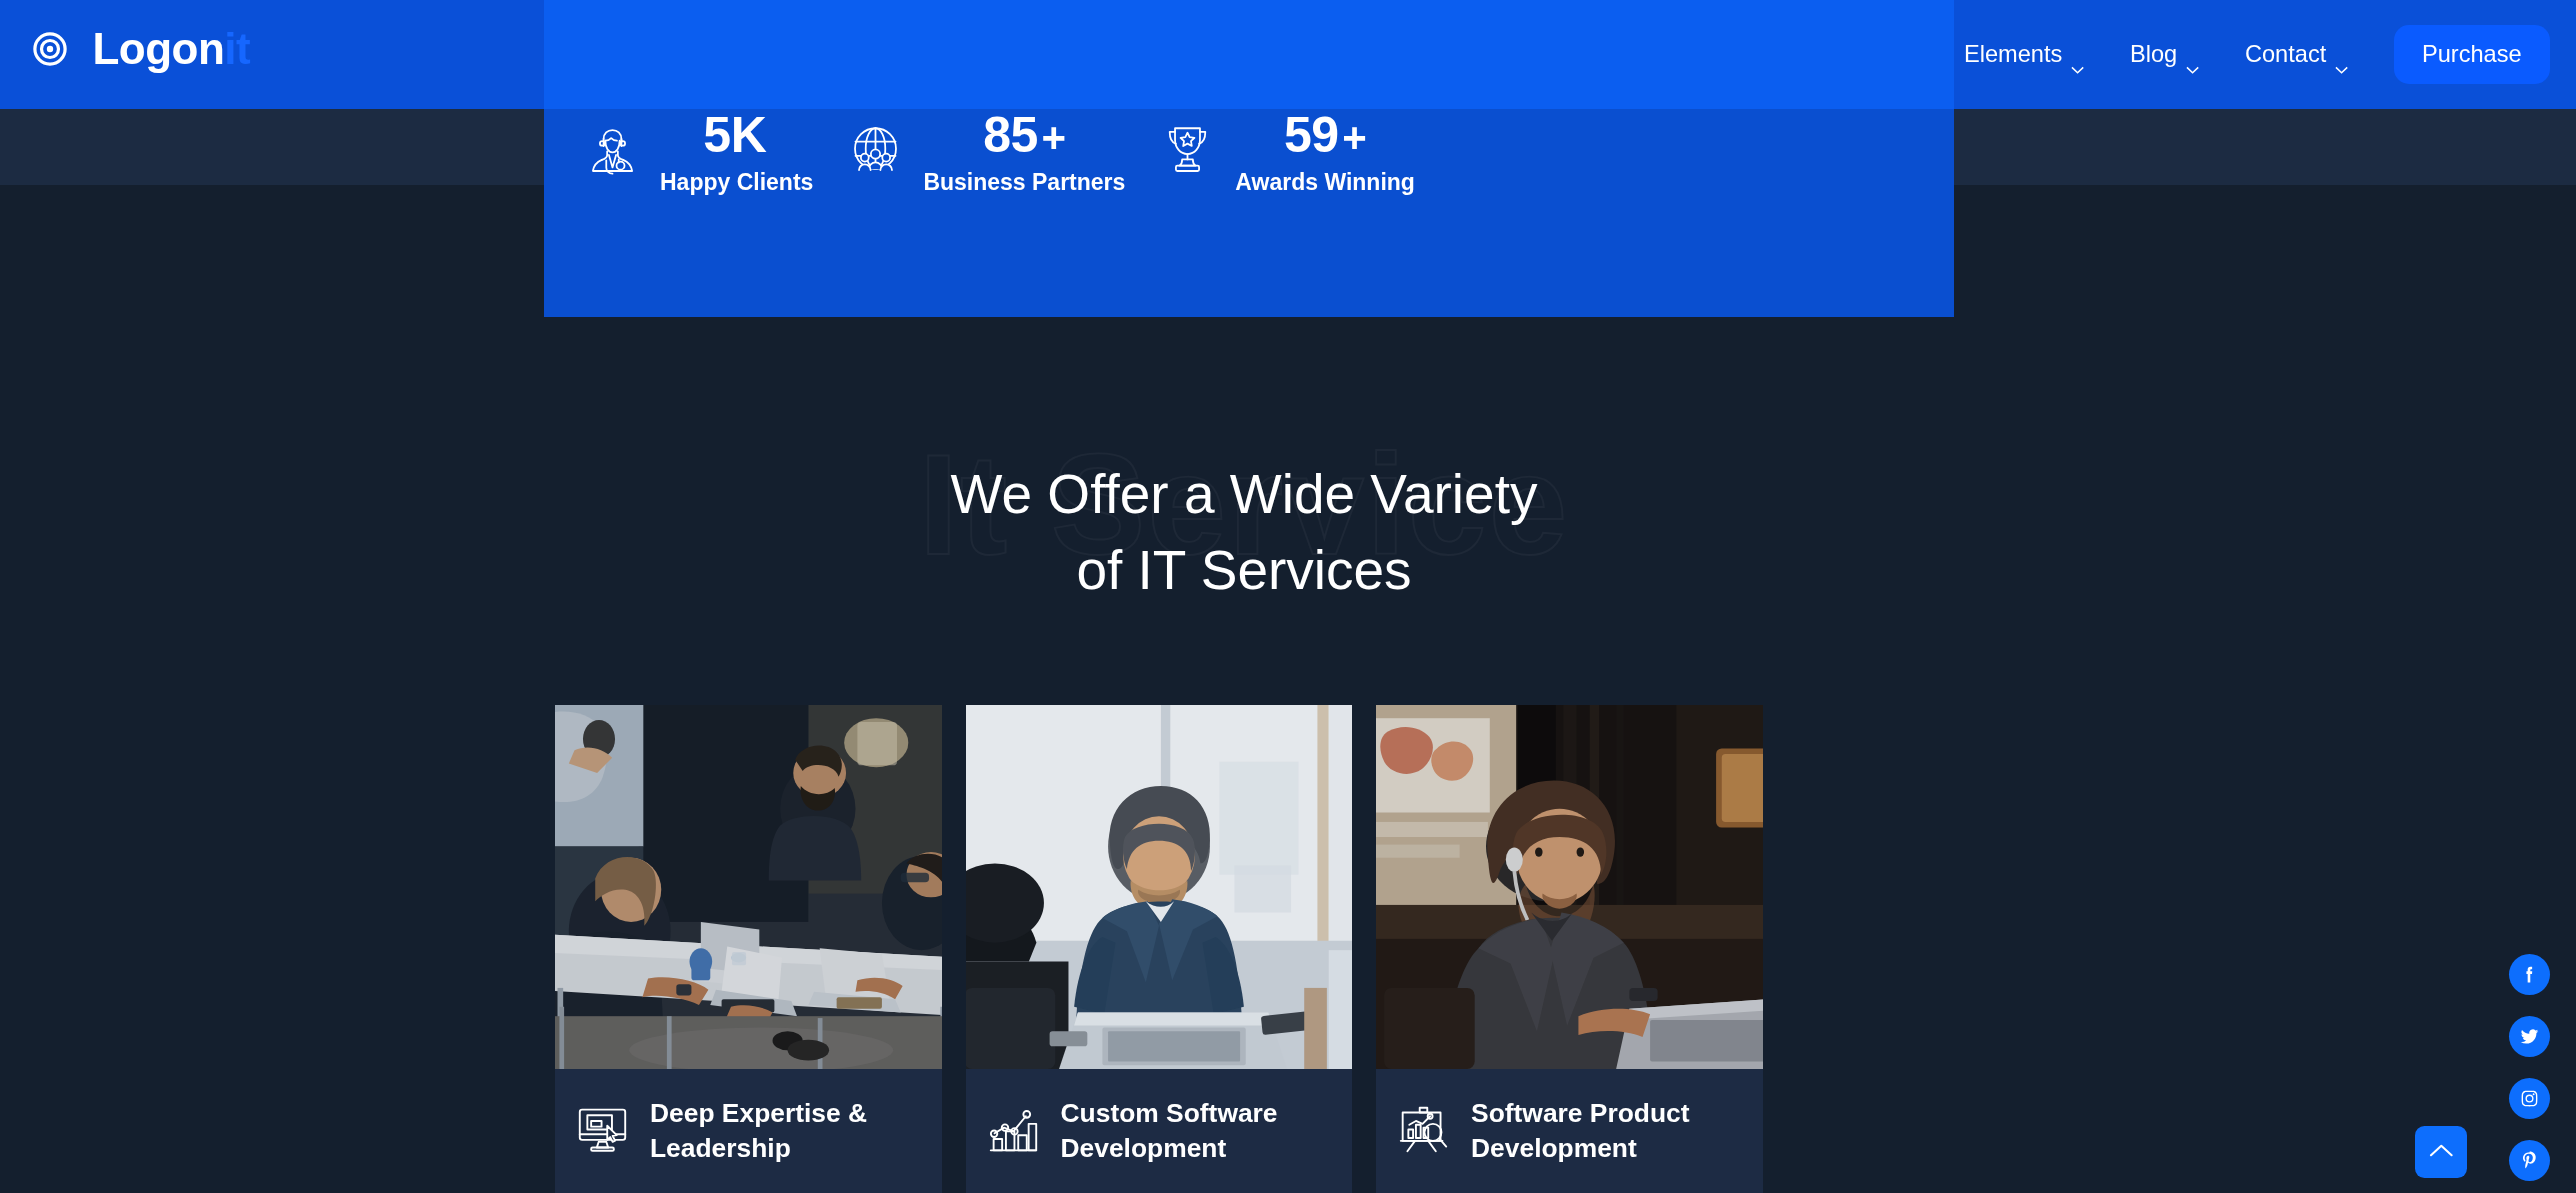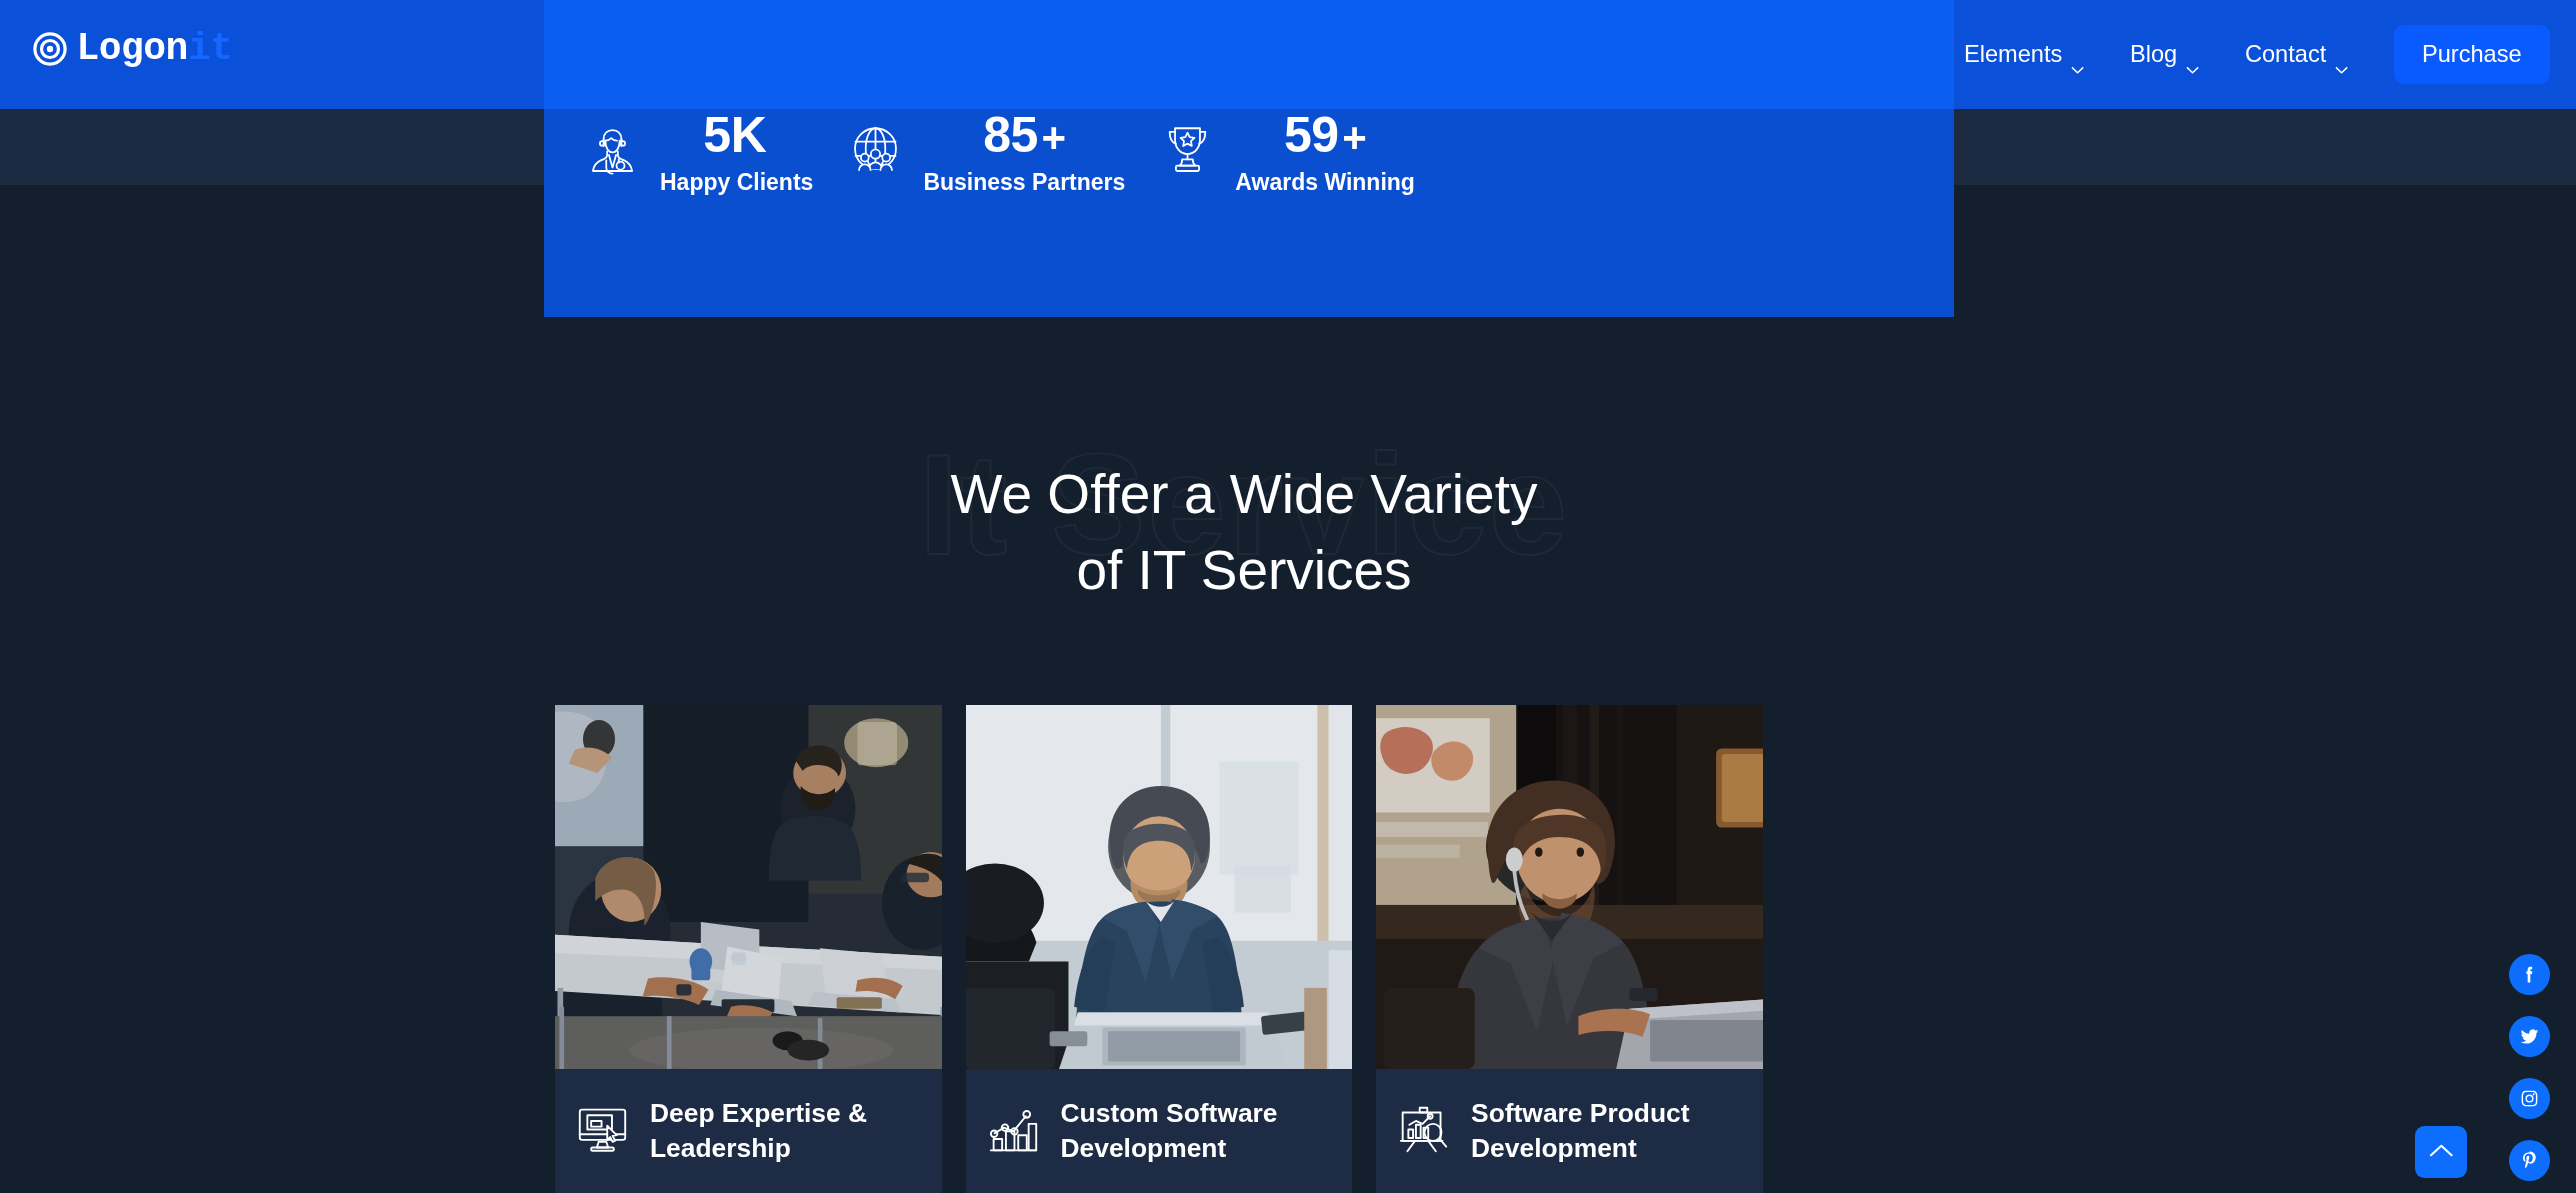--- a/index.html
+++ b/index.html
@@ -16,23 +16,24 @@
     background:#0a50d8;
     z-index:30;
   }
   .brand{
     position:absolute; left:33px; top:21px;
     display:flex; align-items:center; gap:9.4px;
     height:55px;
   }
   .brand-mark{ width:34px; height:34px; display:block; }
   .brand-text{
-    font-size:38px; font-weight:700; color:#ffffff;
+    font-size:44px; font-weight:700; color:#ffffff;
     letter-spacing:-0.5px; line-height:1;
-    font-family:Liberation Mono, monospace;
+    font-family:Liberation Sans, sans-serif;
+    margin-left:16px;
   }
   .brand-text .accent{ color:#1667ff; }
 
   .main-nav{
     position:absolute; right:26.4px; top:0; height:109px;
     display:flex; align-items:center; gap:0px;
     z-index:31;
   }
   .nav-item{
     display:flex; align-items:center; gap:8.5px;
@@ -43,21 +44,21 @@
   .nav-item.dimmed{ color:#2e6ff0; }
   .chev{
     width:13.2px; height:8.5px; display:inline-block;
     position:relative; top:2.8px;
   }
   .purchase-btn{
     margin-left:23px;
     background:#0a5bff;
     color:#ffffff;
     font-size:23.6px;
-    border-radius:9px;
+    border-radius:15px;
     padding:16px 28px;
     border:none;
     cursor:pointer;
     font-family:"Liberation Sans", sans-serif;
   }
 
   
   .sub-bar{
     position:absolute; left:0; top:109px; width:2576px; height:76px;
     background:#1c2b42; z-index:5;

